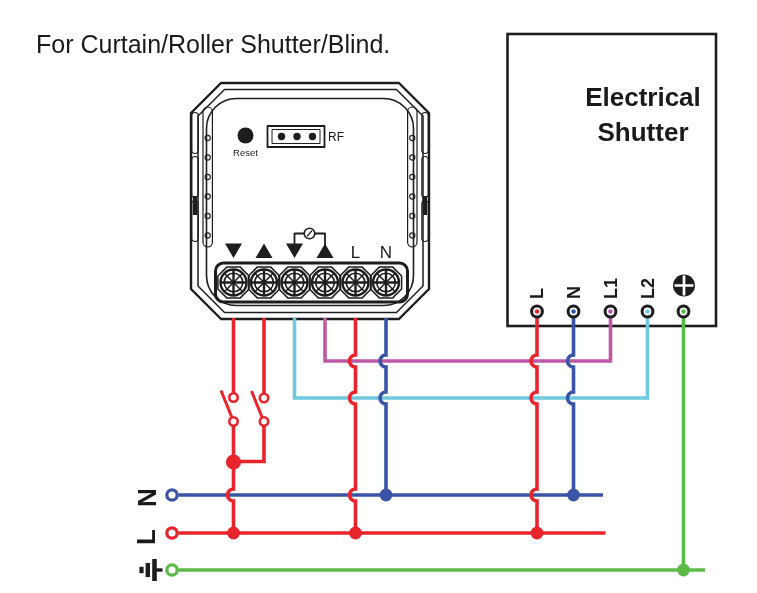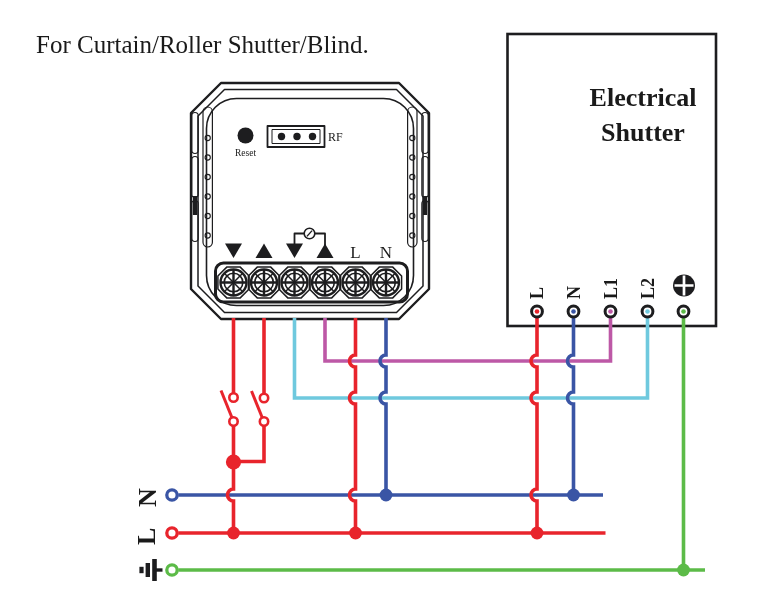--- a/index.html
+++ b/index.html
@@ -1,17 +1,17 @@
 <!DOCTYPE html>
 <html><head>
 <meta charset="utf-8">
 <style>
   html,body{margin:0;padding:0;background:#ffffff;}
   .canvas{position:relative;width:757px;height:593px;background:#ffffff;overflow:hidden;
-          font-family:Liberation Serif, serif;}
+          font-family:Liberation Sans, sans-serif;}
   svg{position:absolute;left:0;top:0;}
   text{fill:#1a1a1a;stroke:none;}
   .t-title{font-size:25px;}
   .t-shutter{font-size:26px;font-weight:600;}
   .t-term{font-size:18px;font-weight:600;}
   .t-mod{font-size:17px;}
   .t-supply{font-size:26px;font-weight:700;}
   .t-reset{font-size:9.5px;}
   .t-rf{font-size:12px;}
 </style>

